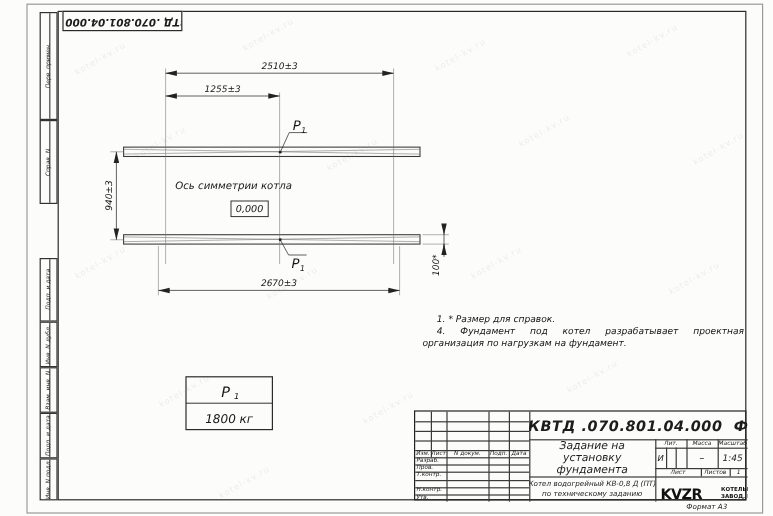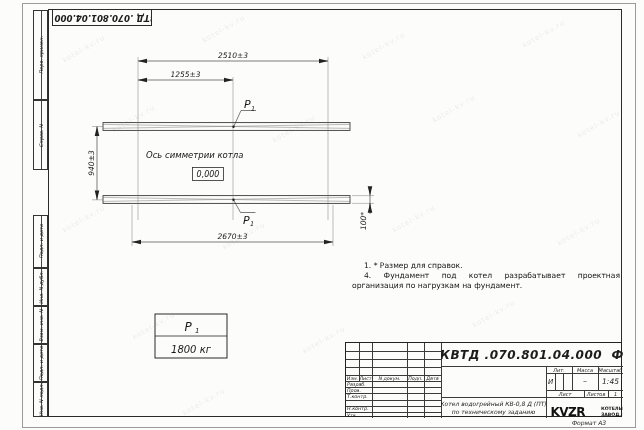--- a/index.html
+++ b/index.html
@@ -15,21 +15,21 @@
         color:#1c1c1c; font-style:italic; overflow:hidden; white-space:pre; }
   .col { flex-direction:column; }
   .wm { position:absolute; font-size:7px; color:#7d8ca0; opacity:.14;
         transform:rotate(-30deg); font-style:normal; letter-spacing:1px; pointer-events:none; }
   .mfield { position:absolute; left:33px; width:15px; border:0.9px solid #333;
             display:flex; align-items:center; justify-content:center; }
   .mfield .inner { writing-mode:vertical-rl; transform:rotate(180deg);
                    font-size:5px; font-style:italic; color:#222; white-space:nowrap; }
   .mfield .div { position:absolute; left:6.5px; top:0; bottom:0; width:0.7px; background:#444; }
   svg text { fill:#161616; font-family:"DejaVu Sans", sans-serif; font-style:italic; }
-  .notes p { font-size:7.6px; line-height:9.8px; color:#141414;
+  .notes p { font-size:7.6px; font-style:italic; line-height:9.8px; color:#141414;
              text-indent:12px; text-align:justify; }
   .logo-name { font-style:normal; font-weight:bold; font-size:12px; letter-spacing:-0.5px; color:#111; }
   .logo-cap { font-style:normal; font-size:4.6px; line-height:5.4px; color:#111; font-weight:bold; }
 </style>
 </head>
 <body>
 
 <div class="sheet">
 
   <span class="wm" style="left:60px;top:45px">kotel-kv.ru</span>
@@ -187,20 +187,25 @@
     <div class="hl" style="left:0;top:24px;width:95px"></div>
     <div class="hl" style="left:0;top:32px;width:95px"></div>
     <div class="hl" style="left:0;top:38px;width:95px"></div>
     <div class="hl" style="left:0;top:44.2px;width:95px"></div>
     <div class="hl" style="left:0;top:50.4px;width:95px"></div>
     <div class="hl" style="left:0;top:56.6px;width:95px"></div>
     <div class="hl" style="left:0;top:62.8px;width:95px"></div>
     <div class="hl" style="left:0;top:69px;width:95px"></div>
 
     <div class="t" style="left:95px;top:0;width:182px;height:23px;font-weight:bold;font-size:12px;letter-spacing:0.5px">КВТД .070.801.04.000  Ф</div>
+    <div class="t col" style="left:95px;top:23px;width:105px;height:31px;font-size:9px;line-height:10px">
+      <span>Задание на</span>
+      <span>установку</span>
+      <span>фундамента</span>
+    </div>
     <div class="t col" style="left:95px;top:54px;width:105px;height:21px;font-size:6px;line-height:7.5px">
       <span>Котел водогрейный КВ-0,8 Д (ПТ)</span>
       <span>по техническому заданию</span>
     </div>
     <div class="t" style="left:200px;top:23px;width:26px;height:7px;font-size:5px">Лит.</div>
     <div class="t" style="left:226px;top:23px;width:26px;height:7px;font-size:5px">Масса</div>
     <div class="t" style="left:252px;top:23px;width:25px;height:7px;font-size:5px">Масштаб</div>
     <div class="t" style="left:200px;top:30px;width:9px;height:17px;font-size:7px">И</div>
     <div class="t" style="left:226px;top:30px;width:26px;height:17px;font-size:8px">–</div>
     <div class="t" style="left:252px;top:30px;width:25px;height:17px;font-size:7.5px">1:45</div>

